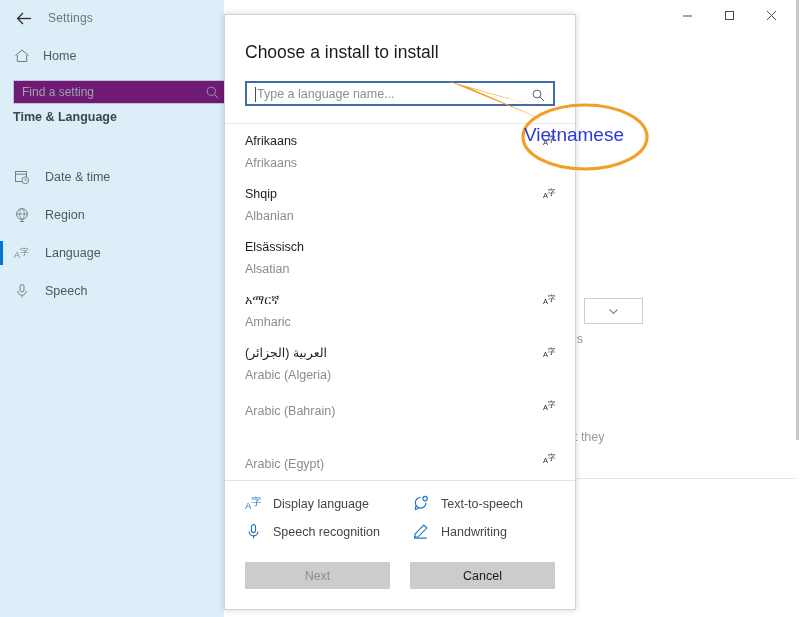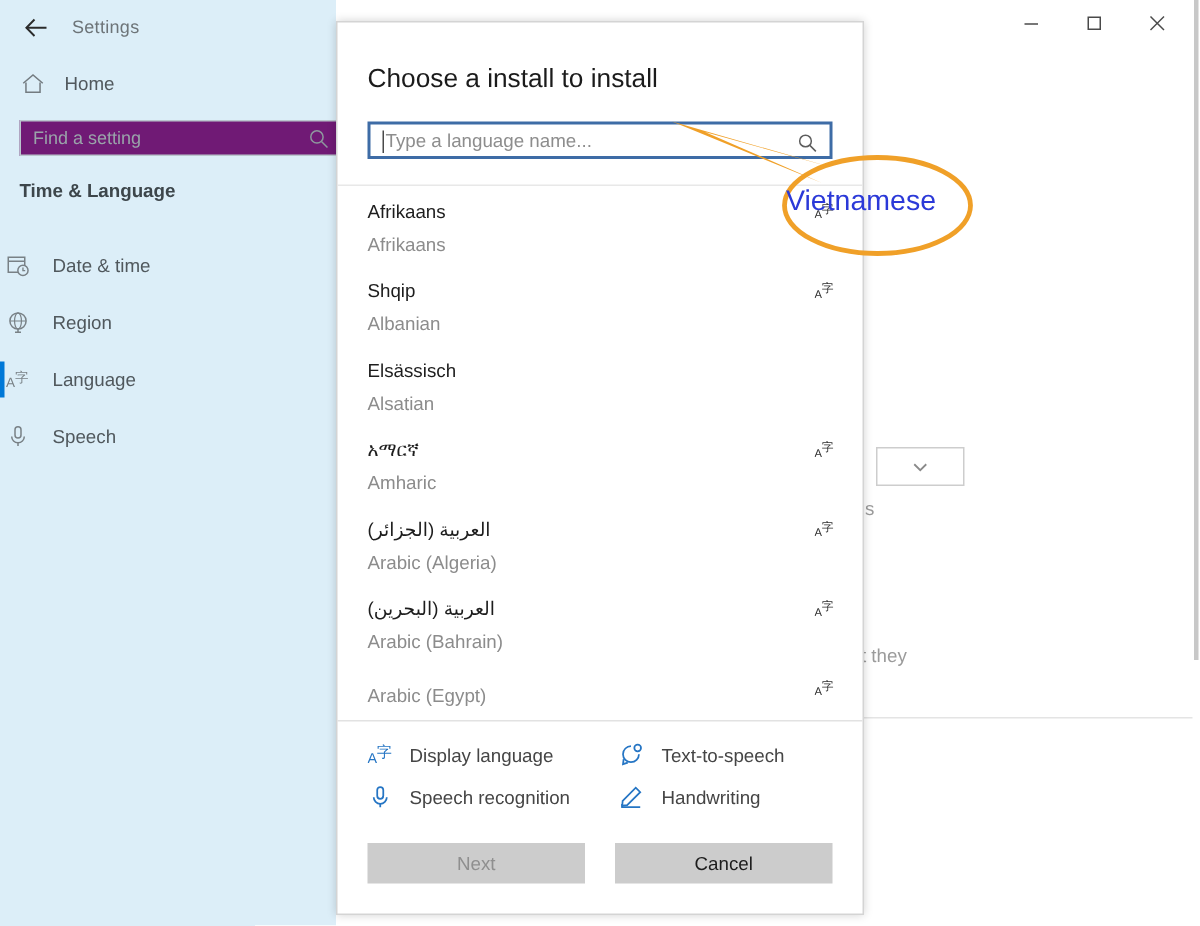--- a/index.html
+++ b/index.html
@@ -43,28 +43,28 @@
     position: absolute; left: 13px; top: 80px; width: 214px; height: 24px;
     background: #701a75; border: 1px solid #b9c6cd;
     display: flex; align-items: center;
   }
   .find-setting .ph { font-size: 12px; color: #9aa4aa; padding-left: 8px; }
   .find-setting .mag {
     position: absolute; right: 6px; top: 4px; width: 15px; height: 15px; color: #8e989e;
   }
 
   .section-title {
-    position: absolute; left: 13px; top: 120px;
+    position: absolute; left: 13px; top: 110px;
     font-size: 12.5px; font-weight: bold; color: #3d464b;
   }
 
   .nav { position: absolute; left: 0; top: 158px; width: 224px; }
   .nav-item {
     position: relative; height: 38px; display: flex; align-items: center;
-    gap: 15px; padding-left: 4px;
+    gap: 15px; padding-left: 14px;
   }
   .nav-item .ico { width: 16px; height: 16px; color: #798186; flex: none; }
   .nav-item .lbl { font-size: 12.5px; color: #50585d; }
   .nav-item.sel::before {
     content: ""; position: absolute; left: 0; top: 7px; width: 3px; height: 24px;
     background: #0078d7;
   }
 
   
   .content { position: absolute; left: 224px; top: 0; right: 0; bottom: 0; background: #fff; }
@@ -335,21 +335,20 @@
         <div class="lang-english">Arabic (Algeria)</div>
         <div class="lang-icons">
           <svg width="14" height="14" viewBox="0 0 16 16">
             <text x="0" y="13" font-family="Liberation Sans, sans-serif" font-size="8.5" fill="currentColor">A</text>
             <text x="5.5" y="9" font-family="DejaVu Sans, sans-serif" font-size="9" fill="currentColor">字</text>
           </svg>
         </div>
       </div>
 
       <div class="lang-item">
-        <div class="lang-native rtl">العربية (البحرين)</div>
         <div class="lang-english">Arabic (Bahrain)</div>
         <div class="lang-icons">
           <svg width="14" height="14" viewBox="0 0 16 16">
             <text x="0" y="13" font-family="Liberation Sans, sans-serif" font-size="8.5" fill="currentColor">A</text>
             <text x="5.5" y="9" font-family="DejaVu Sans, sans-serif" font-size="9" fill="currentColor">字</text>
           </svg>
         </div>
       </div>
 
       <div class="lang-item">

